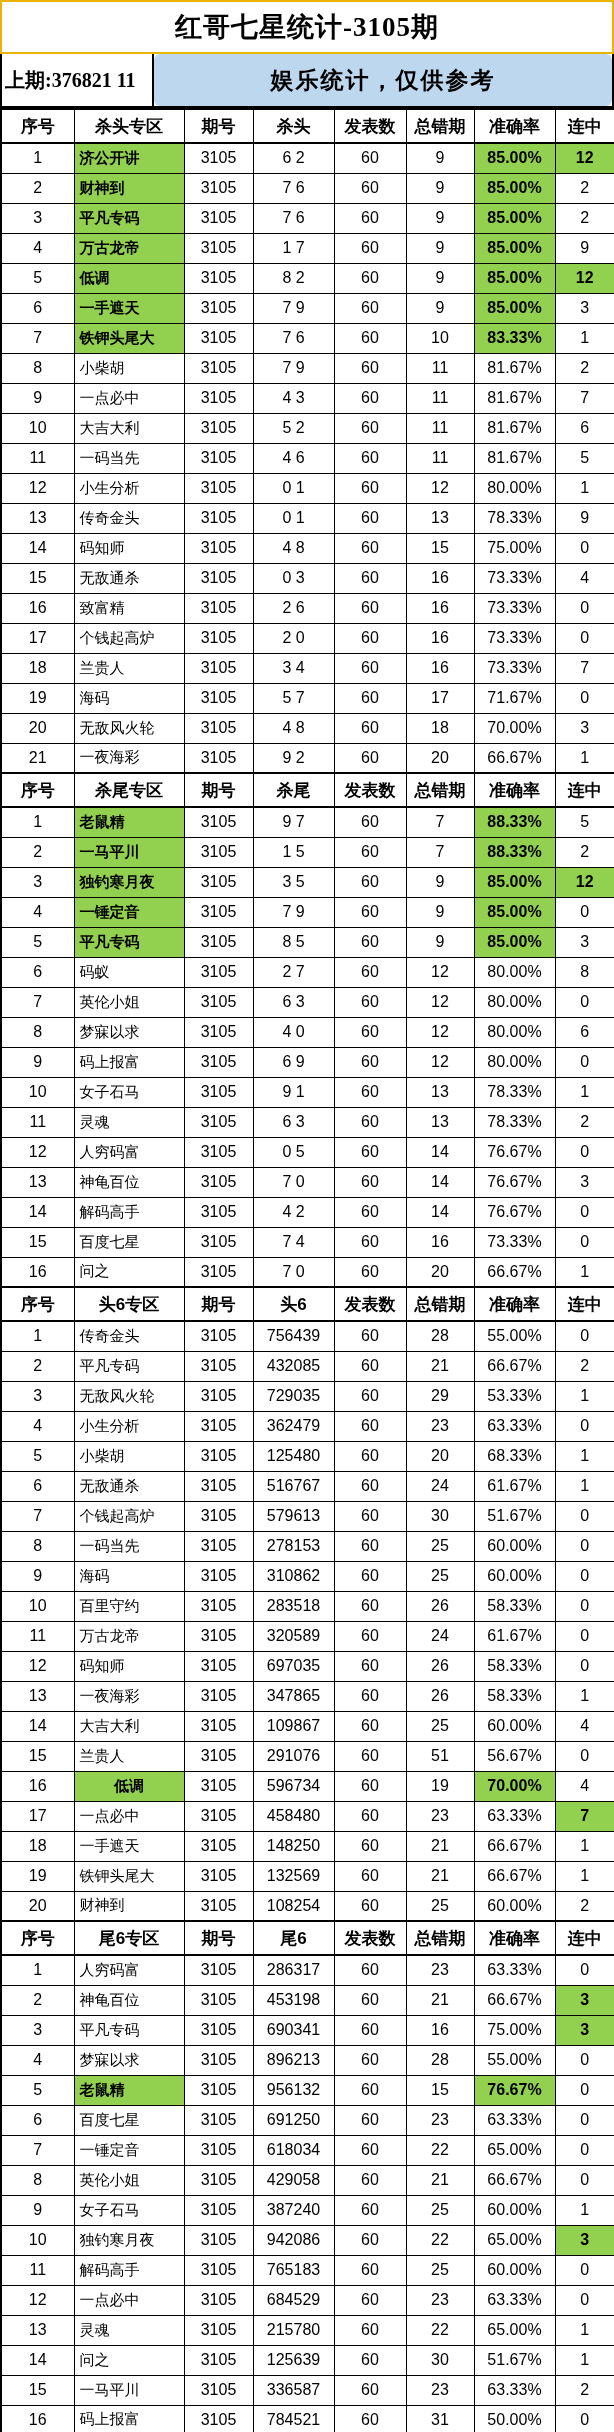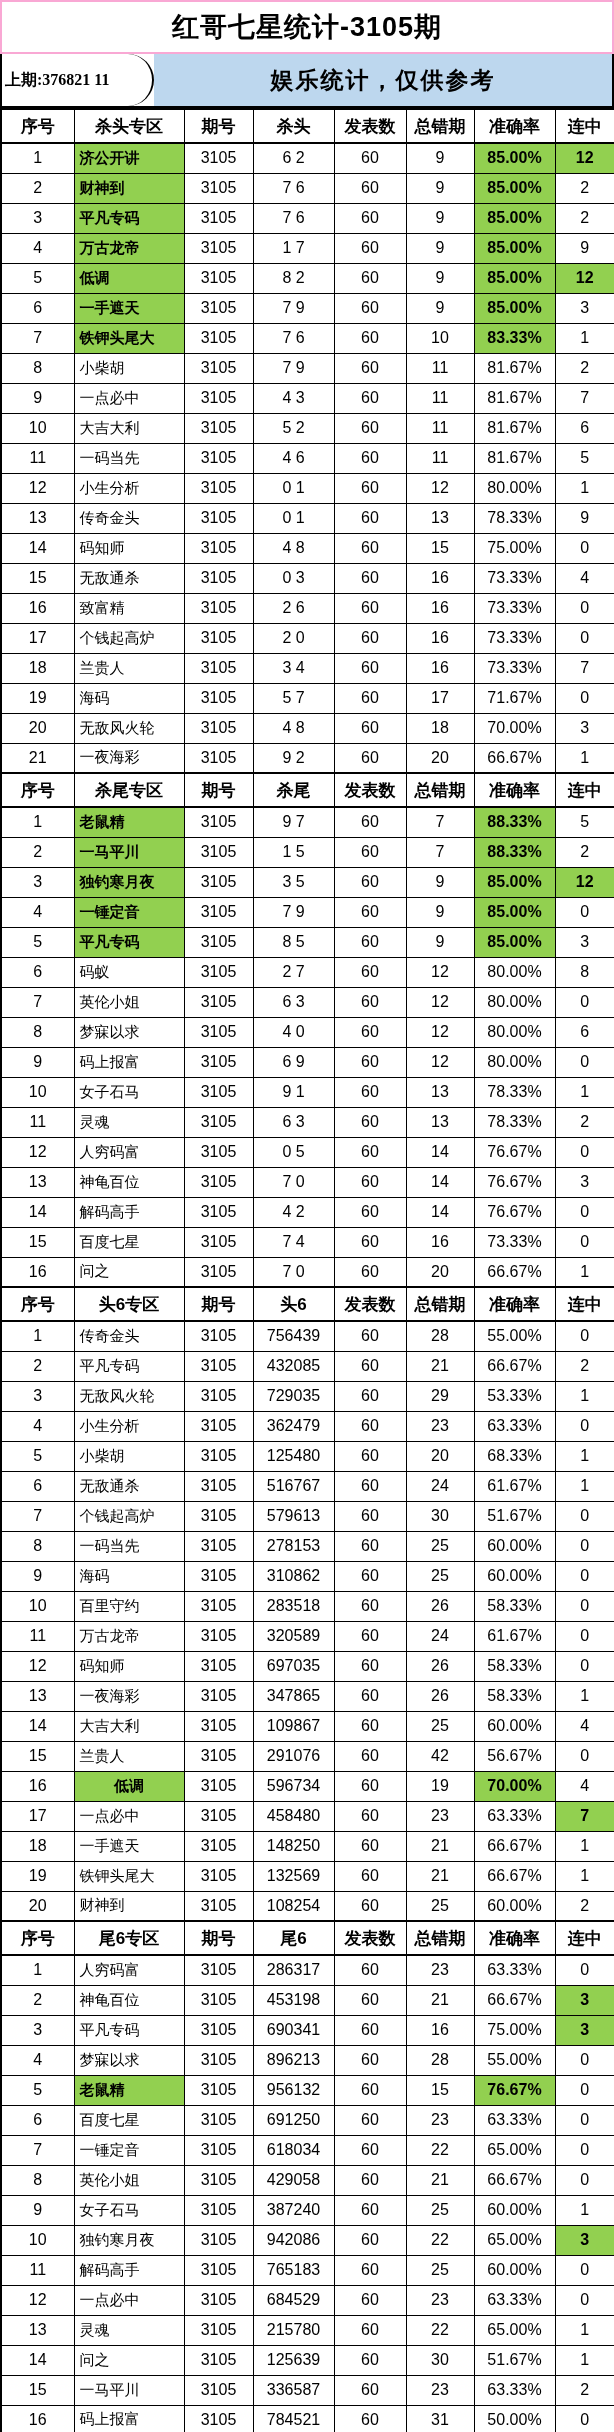--- a/index.html
+++ b/index.html
@@ -1,38 +1,39 @@
 <!DOCTYPE html>
 <html style="--green: #92D050; --blue: #BDD7EE;"><head>
 <meta charset="utf-8">
 <style>
   html,body { margin:0; padding:0; background:#ffffff; }
   body { width:614px; font-family:"Liberation Sans", sans-serif; color:#000; }
   .page { width:614px; }
 
   .title-bar {
-    box-sizing:border-box; height:54px; border:2px solid #f9a8d4;
+    box-sizing:border-box; height:54px; border:2px solid #eab308;
     display:flex; align-items:center; justify-content:center;
-    font-family:Liberation Sans, sans-serif; font-weight:bold; font-size:27px;
+    font-family:Liberation Serif, serif; font-weight:bold; font-size:27px;
     letter-spacing:1px;
   }
   .sub-bar {
     box-sizing:border-box; display:flex; height:54px;
     border-left:2px solid #000; border-right:2px solid #000; border-bottom:2px solid #000;
   }
   .sub-left {
     box-sizing:border-box; width:152px; display:flex; align-items:center;
-    padding-left:3px; font-family:"Liberation Serif", serif; font-weight:bold; font-size:16px;
-    border-right:2px solid #000; background:#fff;border-radius:26px;
+    padding-left:3px; font-family:"Liberation Serif", serif; font-weight:bold; font-size:20px;
+    border-right:2px solid #000; background:#fff;
   }
   .sub-right {
     box-sizing:border-box; flex:1; background:var(--blue,#BDD7EE);
     display:flex; align-items:center; justify-content:center;
     font-family:"Liberation Serif", serif; font-weight:bold; font-size:23px;
     letter-spacing:2px;
+    border-radius:6px;
   }
 
   table#stats-table {
     border-collapse:collapse; table-layout:fixed; width:614px;
     border:2px solid #000;
   }
   #stats-table td {
     box-sizing:border-box; border:1px solid #000; height:30px;
     text-align:center; vertical-align:middle; font-size:16px;
     padding:0; overflow:hidden; white-space:nowrap;
@@ -608,21 +609,21 @@
           <td>25</td>
           <td>60.00%</td>
           <td>4</td>
         </tr>
         <tr>
           <td>15</td>
           <td class="name">兰贵人</td>
           <td>3105</td>
           <td>291076</td>
           <td>60</td>
-          <td>42</td>
+          <td>51</td>
           <td>56.67%</td>
           <td>0</td>
         </tr>
         <tr>
           <td>16</td>
           <td class="name center green">低调</td>
           <td>3105</td>
           <td>596734</td>
           <td>60</td>
           <td>19</td>

